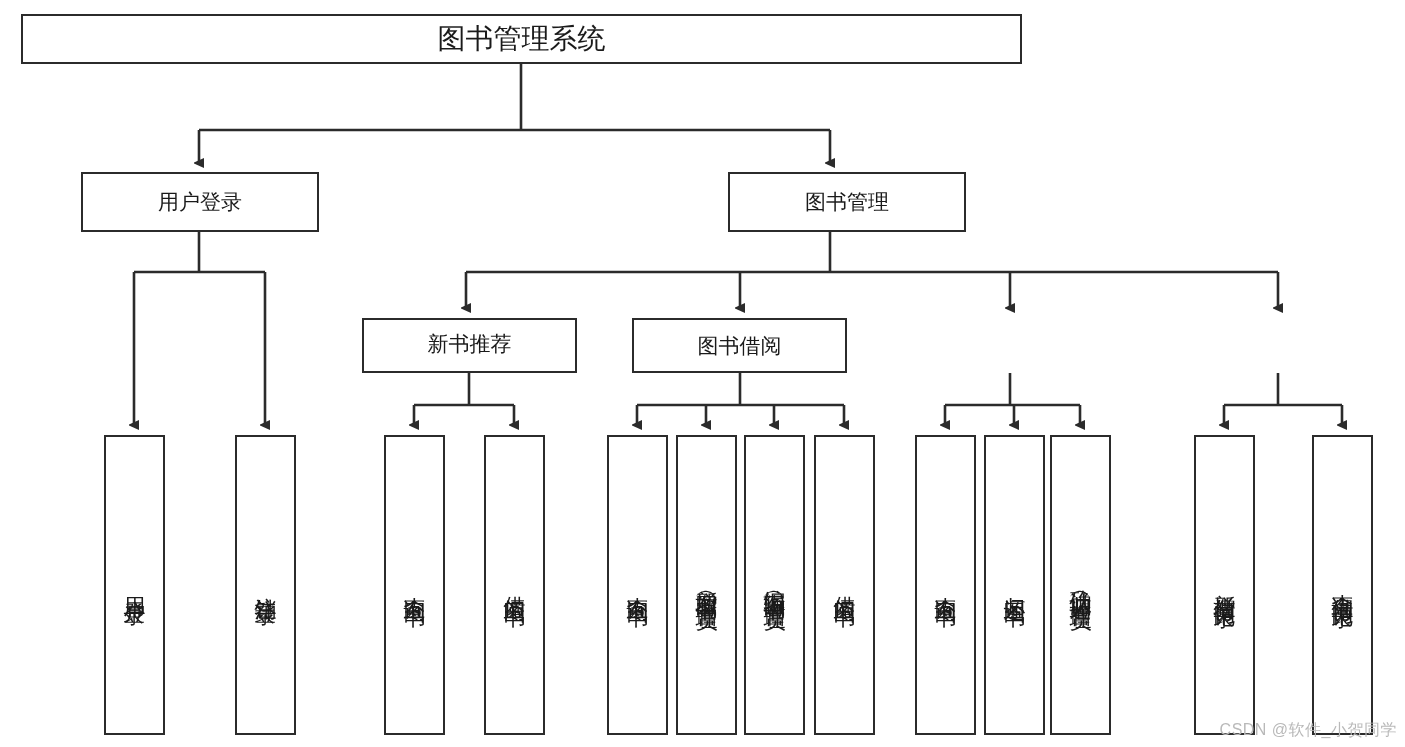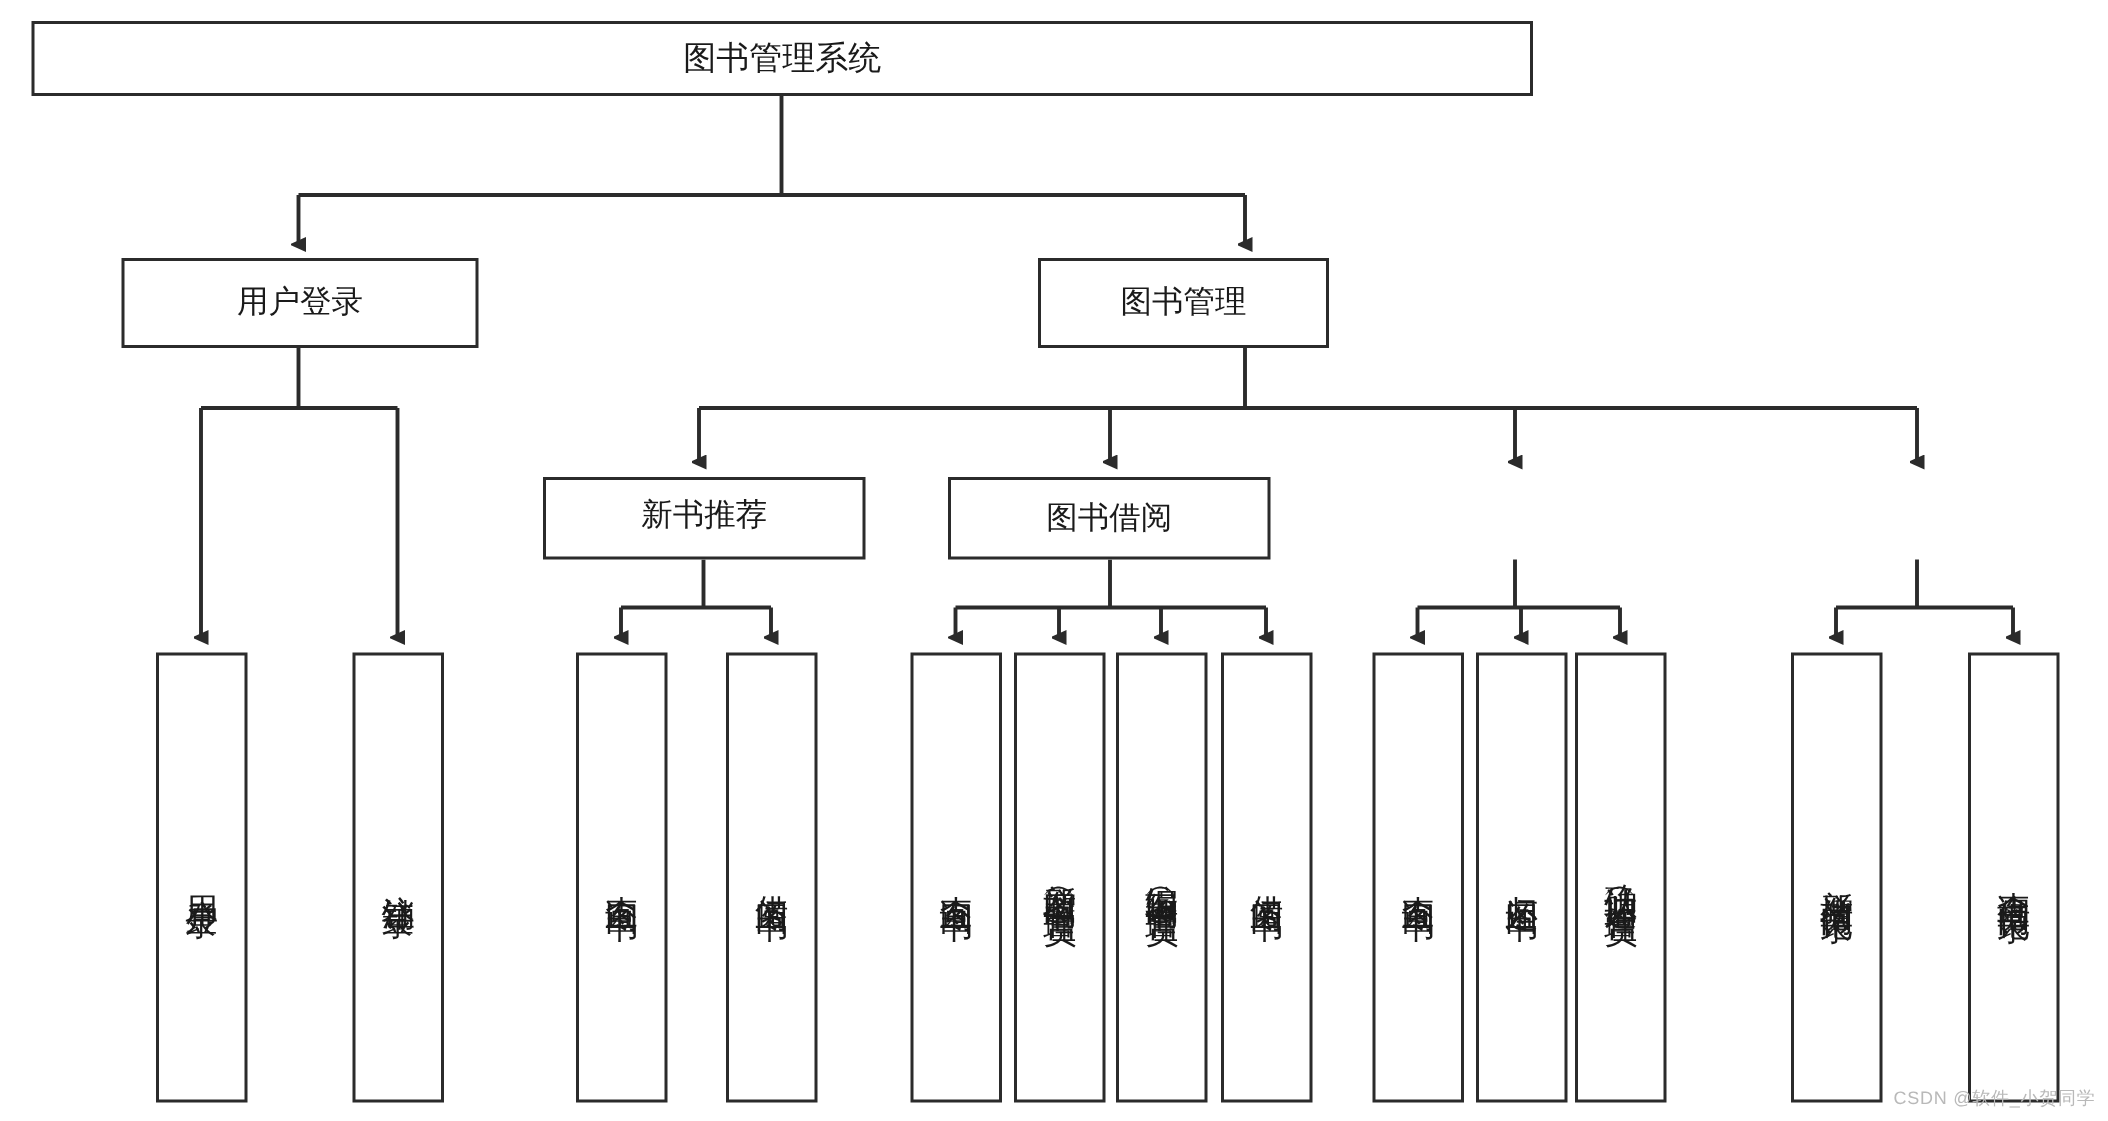--- a/index.html
+++ b/index.html
@@ -38,40 +38,40 @@
   .node .label {
     display: block;
     text-align: center;
     line-height: 1.22;
     white-space: nowrap;
   }
   .node.horiz .label {
     font-size: 21px;
   }
   .node.root .label {
-    font-size: 22px;
+    font-size: 28px;
   }
   .node.vert {
     align-items: center;
     justify-content: center;
   }
   .node.vert .label {
     writing-mode: vertical-rl;
     text-orientation: upright;
     font-size: 22px;
     letter-spacing: 3px;
     line-height: 1.0;
     white-space: normal;
     max-height: 270px;
   }
   .watermark {
     position: absolute;
     right: 8px;
     bottom: 6px;
-    font-size: 12px;
+    font-size: 16px;
     color: #b9b9b9;
     letter-spacing: 0.5px;
     user-select: none;
   }
 </style>
 </head>
 <body>
 
 <div id="canvas">
 
@@ -125,21 +125,21 @@
     </g>
   </svg>
 
   <div class="node root horiz" style="left:21px; top:14px; width:1001px; height:50px;">
     <span class="label">图书管理系统</span>
   </div>
 
   <div class="node horiz" style="left:81px; top:172px; width:238px; height:60px;">
     <span class="label">用户登录</span>
   </div>
-  <div class="node horiz" style="left:692px; top:172px; width:194px; height:60px;">
+  <div class="node horiz" style="left:728px; top:172px; width:238px; height:60px;">
     <span class="label">图书管理</span>
   </div>
 
   <div class="node horiz" style="left:362px; top:318px; width:215px; height:55px;font-family:Liberation Mono, monospace;">
     <span class="label">新书推荐</span>
   </div>
   <div class="node horiz" style="left:632px; top:318px; width:215px; height:55px;">
     <span class="label">图书借阅</span>
   </div>
 

